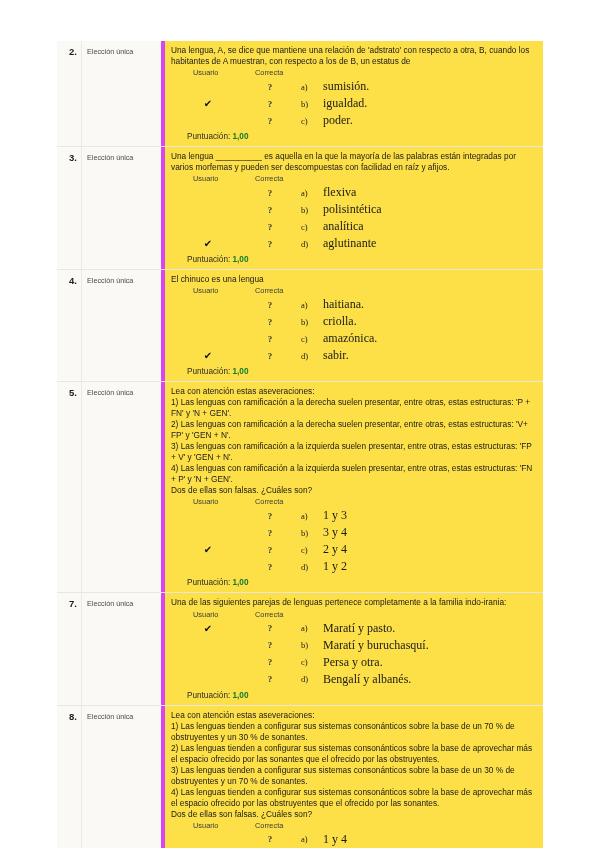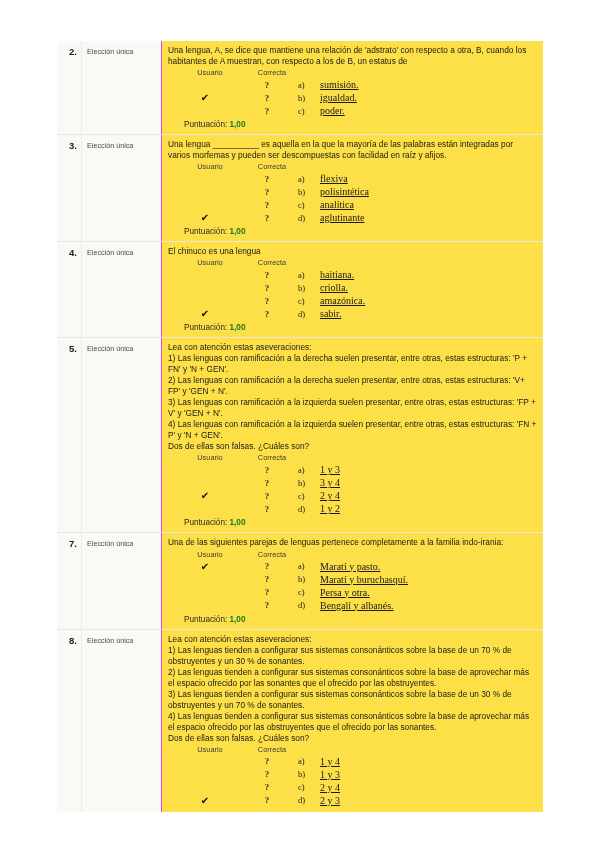--- a/index.html
+++ b/index.html
@@ -45,21 +45,21 @@
     font-weight: bold;
     color: #1a1a1a;
     border-right: 1px solid #eceae3;
     background: #faf9f5;
   }
   .col-type {
     flex: 0 0 69px;
     padding: 6px 5px 7px 5px;
     font-size: 7.2px;
     color: #4a4a48;
-    border-right: 1px solid #d946ef;
+    border-right: 4px solid #d946ef;
     background: #faf9f5;
     white-space: nowrap;
   }
   .col-body {
     flex: 1 1 auto;
     padding: 4px 6px 5px 6px;
     background: #fde047;
     min-width: 0;
   }
 
@@ -72,21 +72,21 @@
   .q-text .stmt { display: block; }
 
   .ans-table {
     border-collapse: collapse;
     margin: 1px 0 0 6px;
   }
   .ans-head th {
     font-size: 7.4px;
     font-weight: normal;
     color: #3b3b39;
-    text-align: center;
+    text-align: left;
     padding: 0 6px 1px 16px;
     white-space: nowrap;
   }
   .th-usuario { width: 40px; }
   .th-correcta { width: 40px; }
 
   .ans-row td {
     padding: 1px 0;
     vertical-align: middle;
     font-family: "Liberation Serif", serif;
@@ -107,24 +107,23 @@
   }
   .cell-letter {
     width: 16px;
     padding-right: 5px !important;
     font-size: 8.6px;
     color: #1a1a1a;
     text-align: left;
     white-space: nowrap;
   }
   .cell-label {
-    font-size: 10px;
+    font-size: 12px;
     color: #1a1a1a;
     white-space: nowrap;
-    text-decoration: underline;
   }
   .score {
     margin: 3px 0 0 16px;
     font-size: 8.2px;
     color: #2a2a28;
   }
   .score b {
     color: #157a2b;
     font-weight: bold;
   }

